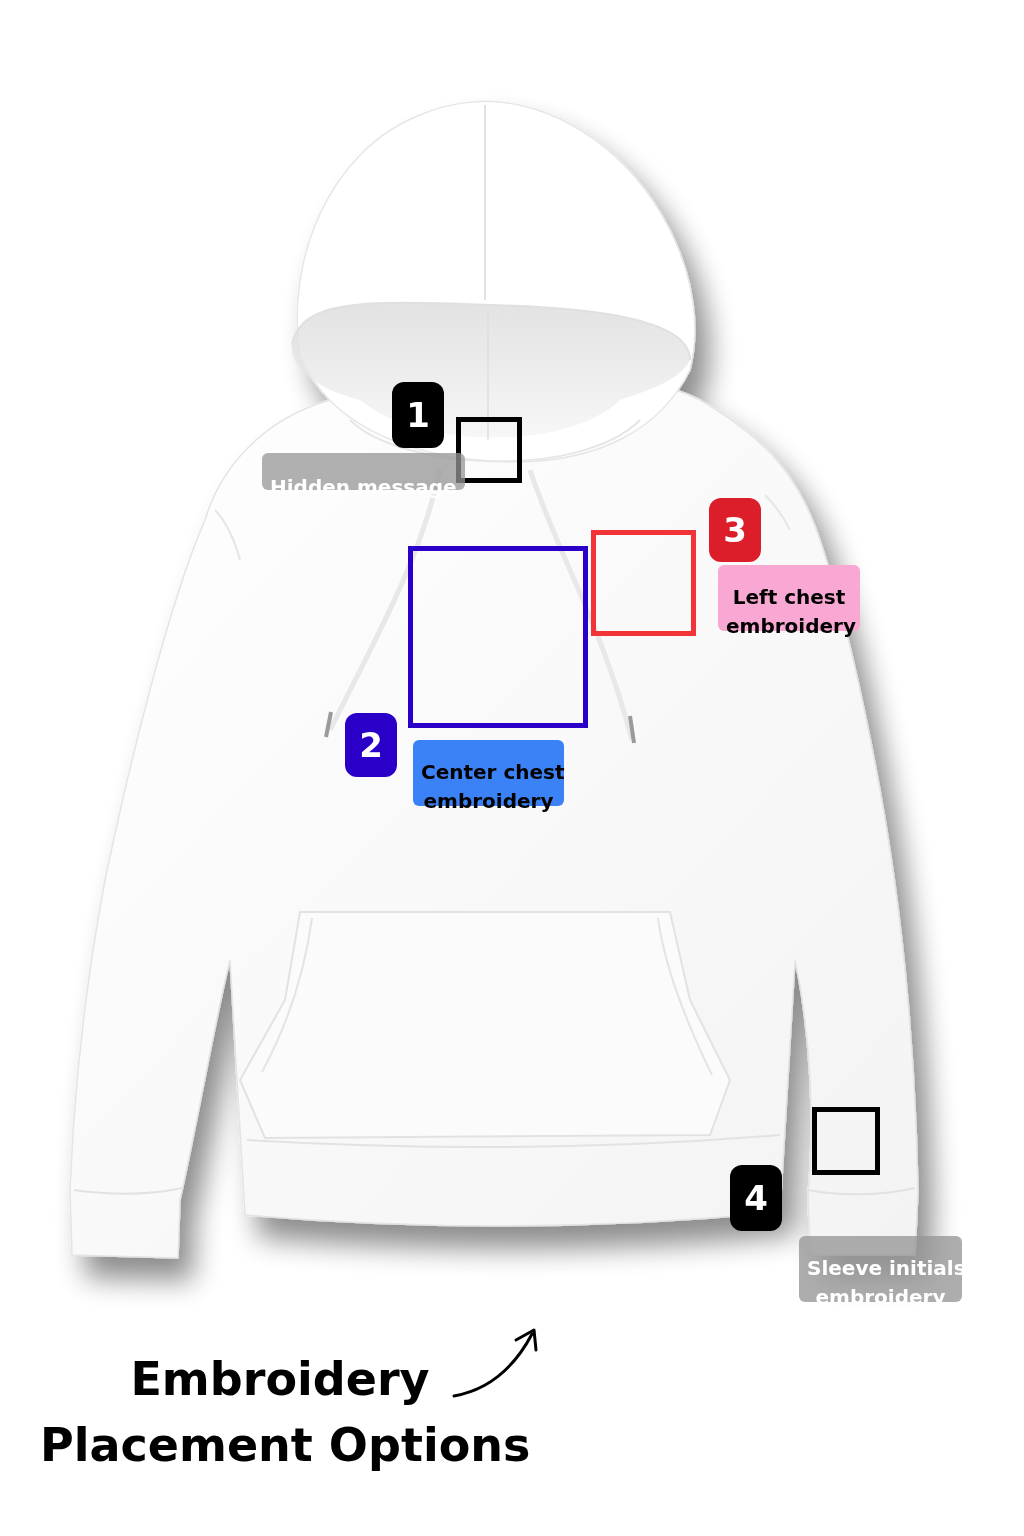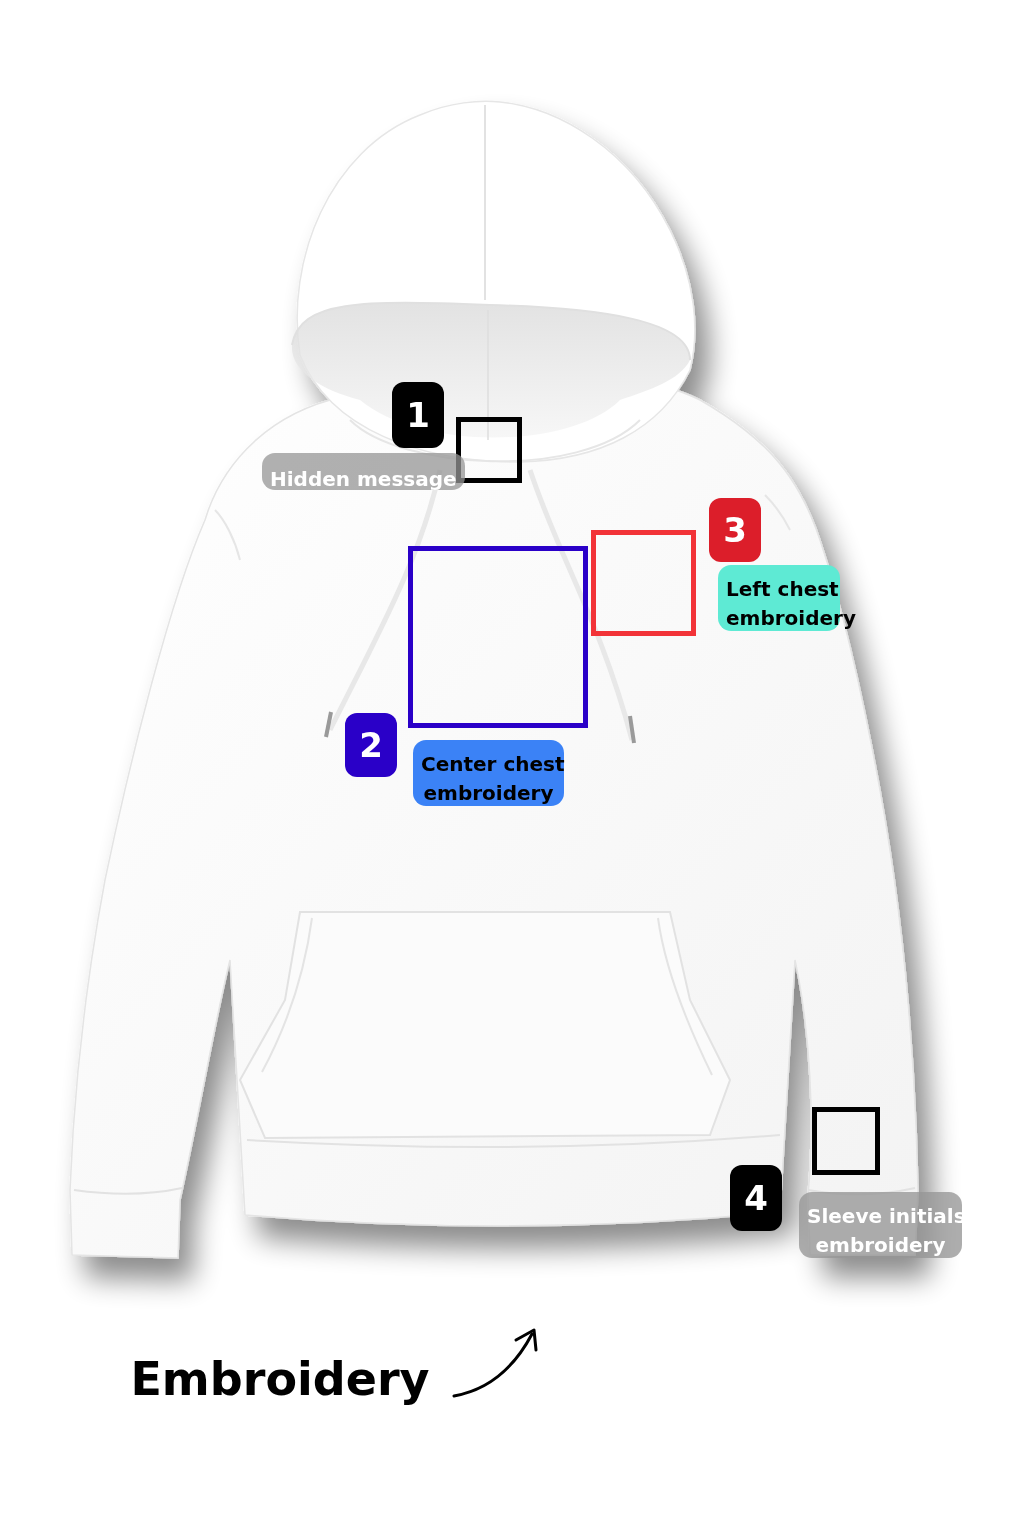--- a/index.html
+++ b/index.html
@@ -4,22 +4,22 @@
 <style>
   html, body { margin:0; padding:0; background:#ffffff; }
   body { width:1024px; height:1536px; position:relative; overflow:hidden;
          font-family:"DejaVu Sans", "Liberation Sans", sans-serif; }
   .stage { position:absolute; left:0; top:0; width:1024px; height:1536px; }
   svg.hoodie { position:absolute; left:0; top:0; }
   .marker { position:absolute; box-sizing:border-box; background:transparent; }
   .badge { position:absolute; box-sizing:border-box; display:flex; align-items:center;
            justify-content:center; color:#ffffff; font-weight:bold; font-size:34px;
            border-radius:12px; }
-  .label { position:absolute; box-sizing:border-box; border-radius:13px; font-weight:bold;
-           text-align:center; line-height:29px; font-size:20px; padding:10px 8px; white-space:nowrap; }
+  .label { position:absolute; box-sizing:border-box; border-radius:6px; font-weight:bold;
+           text-align:center; line-height:29px; font-size:20px; padding:18px 8px; white-space:nowrap; }
   .title { position:absolute; font-weight:bold; color:#000; text-align:center; font-size:46px;
            line-height:62px; white-space:nowrap; }
 </style>
 </head>
 <body>
 
 <div class="stage">
 
   <svg class="hoodie" width="1024" height="1536" viewBox="0 0 1024 1536">
     <defs>
@@ -112,33 +112,34 @@
   </div>
   <div class="label" style="left:413px; top:740px; width:151px; height:66px; background:#3b82f6; color:#000000;">
     <div>Center chest</div>
     <div>embroidery</div>
   </div>
 
   <div class="marker" style="left:591px; top:530px; width:105px; height:106px; border:5px solid #f23338;"></div>
   <div class="badge" style="left:709px; top:498px; width:52px; height:64px; background:#dc1e2a;">
     <span>3</span>
   </div>
-  <div class="label" style="left:718px; top:565px; width:122px; height:66px; background:#5eead4; color:#000000;">
+  <div class="label" style="left:718px; top:565px; width:142px; height:66px; background:#f9a8d4; color:#000000;">
     <div>Left chest</div>
     <div>embroidery</div>
   </div>
 
   <div class="marker" style="left:812px; top:1107px; width:68px; height:68px; border:5px solid #000000;"></div>
   <div class="badge" style="left:730px; top:1165px; width:52px; height:66px; background:#000000;">
     <span>4</span>
   </div>
-  <div class="label" style="left:799px; top:1192px; width:163px; height:66px; background:rgba(150,150,150,0.78); color:#ffffff;">
+  <div class="label" style="left:799px; top:1236px; width:163px; height:66px; background:rgba(150,150,150,0.78); color:#ffffff;">
     <div>Sleeve initials</div>
     <div>embroidery</div>
   </div>
 
   <div class="title" style="left:130px; top:1348px; width:300px;">Embroidery</div>
+  <div class="title" style="left:40px; top:1414px; width:480px;">Placement Options</div>
 
   <svg style="position:absolute; left:448px; top:1322px;" width="100" height="80" viewBox="0 0 100 80">
     <path d="M6 74 C40 68 66 46 84 12" fill="none" stroke="#000" stroke-width="3" stroke-linecap="round"></path>
     <path d="M68 18 L86 8 L88 28" fill="none" stroke="#000" stroke-width="3" stroke-linecap="round" stroke-linejoin="round"></path>
   </svg>
 </div>
 
 </body></html>

